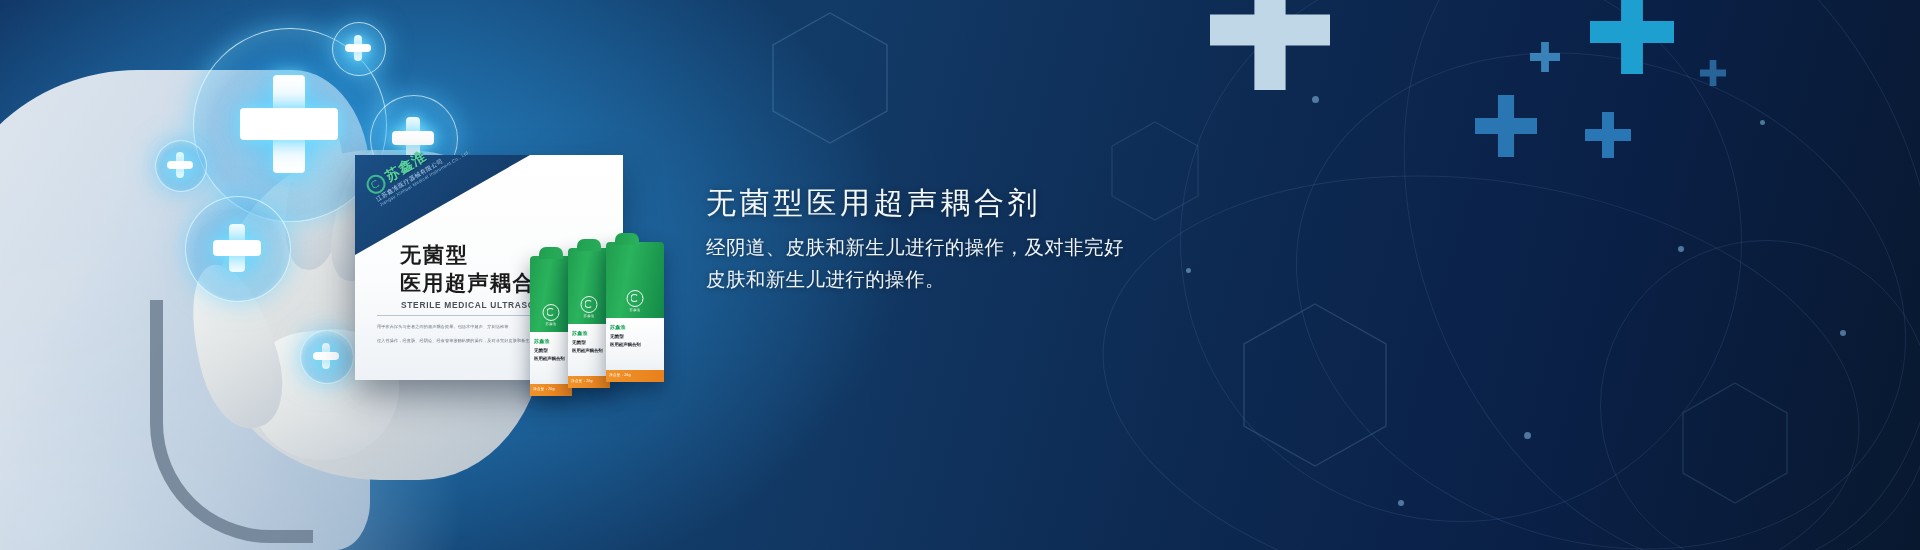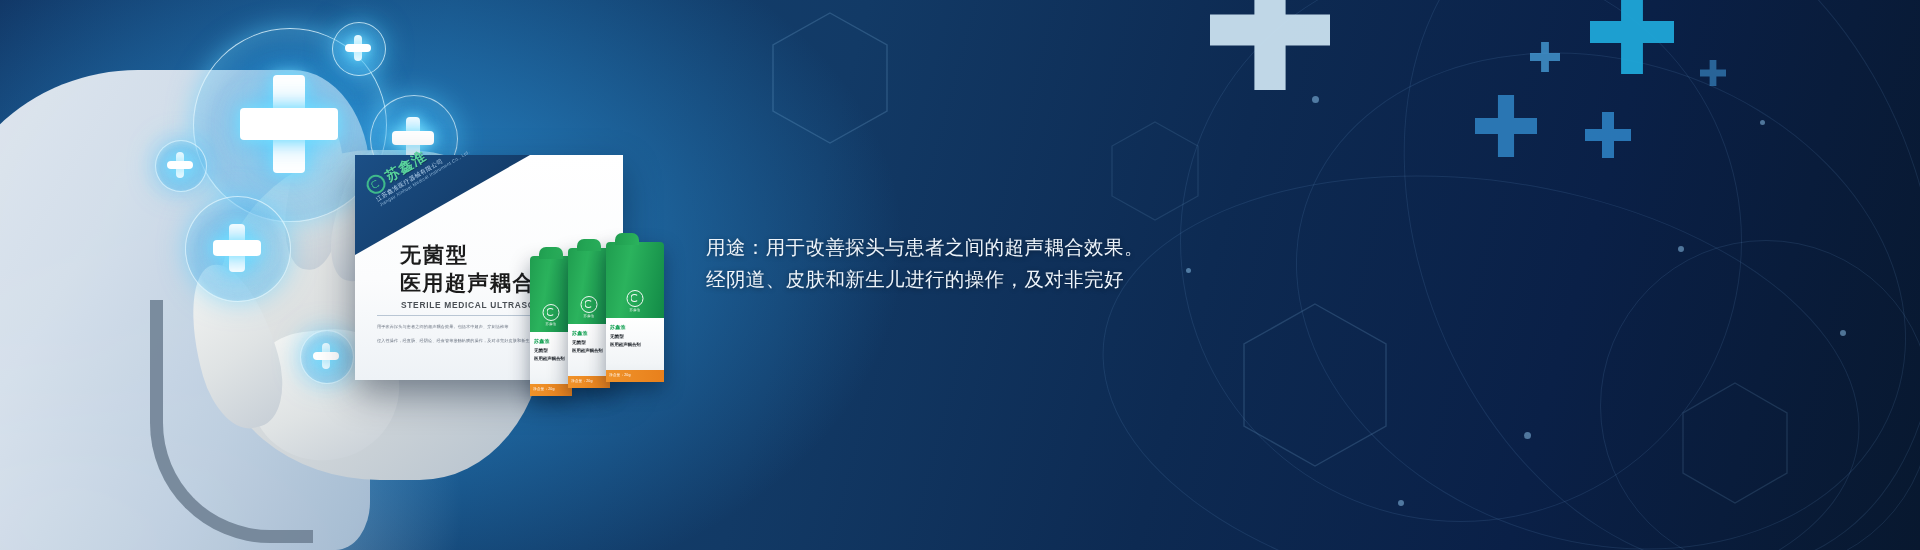--- a/index.html
+++ b/index.html
@@ -308,19 +308,20 @@
     <div class="s-white">
       <div class="s-logo">苏鑫淮</div>
       <div class="s-n1">无菌型</div>
       <div class="s-n2">医用超声耦合剂</div>
       <div class="s-bar">
         <span>净含量：20g</span>
       </div>
     </div>
   </div>
 
+  <div class="title">无菌型医用超声耦合剂</div>
 
   <div class="body">
-    <p>用途：用于改善探头与患者之间的超声耦合效果。</p>
     <p>经阴道、皮肤和新生儿进行的操作，及对非完好</p>
+    <p>皮肤和新生儿进行的操作。</p>
   </div>
 
 </div>
 
 </body></html>

